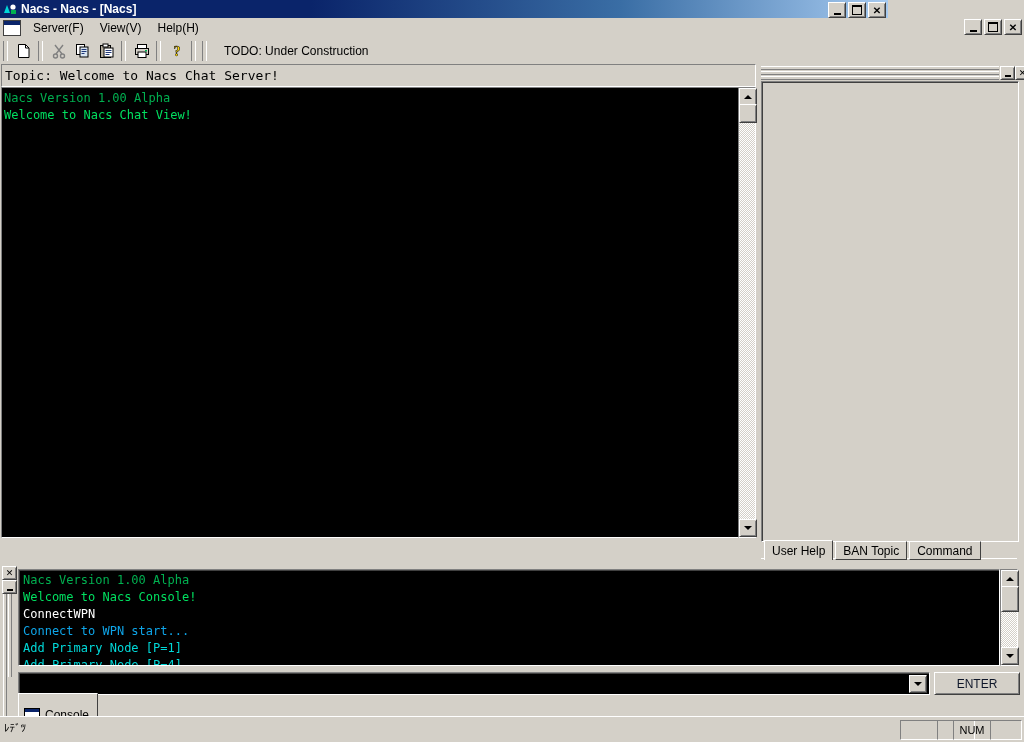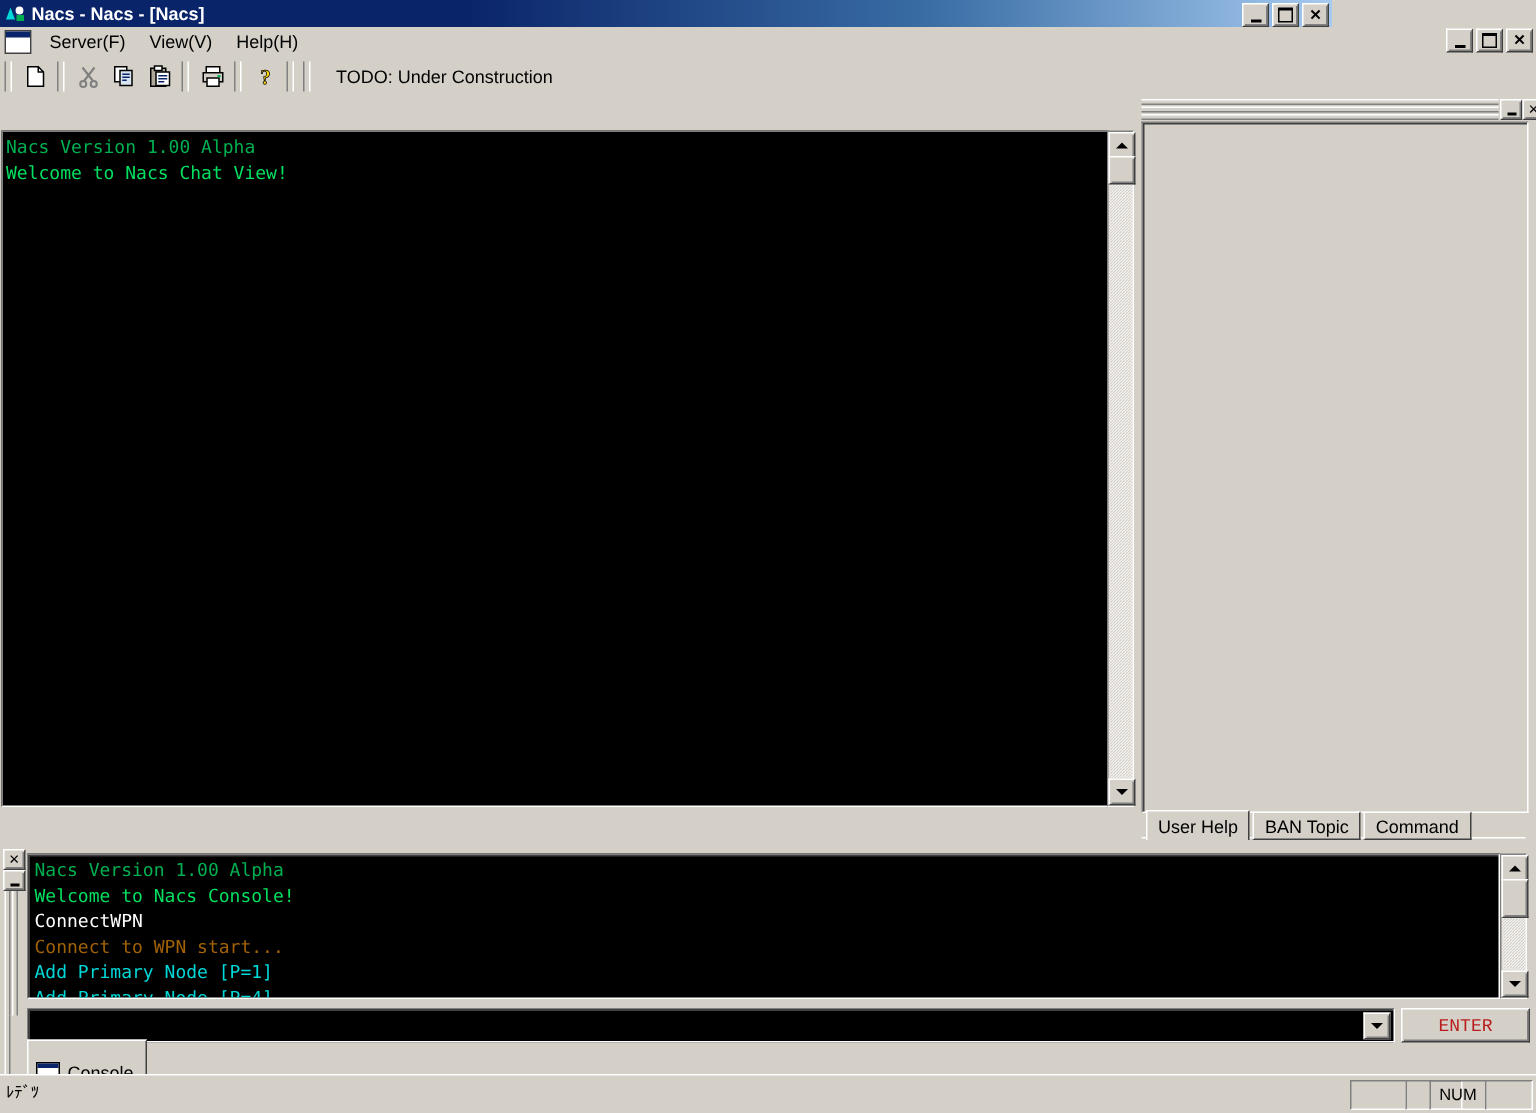--- a/index.html
+++ b/index.html
@@ -87,21 +87,21 @@
   .combo{position:absolute;background:#000;border:1px solid;border-color:#808080 #ffffff #ffffff #808080;box-shadow:inset 1px 1px 0 #404040;}
   .combo .cbtxt{position:absolute;left:3px;top:3px;color:#fff;font-family:"DejaVu Sans Mono","Liberation Mono",monospace;font-size:12px;}
   .combo .cbarrow{position:absolute;right:2px;top:2px;width:16px;height:16px;background:#d4d0c8;
     border:1px solid;border-color:#ffffff #404040 #404040 #ffffff;
     box-shadow:inset 1px 1px 0 #d4d0c8, inset -1px -1px 0 #808080;
     display:flex;align-items:center;justify-content:center;cursor:default;}
   .pbtn{background:#d4d0c8;
     border:1px solid;border-color:#ffffff #404040 #404040 #ffffff;
     box-shadow:inset 1px 1px 0 #d4d0c8, inset -1px -1px 0 #808080;
     display:flex;align-items:center;justify-content:center;
-    font-family:Liberation Mono, monospace;font-size:12px;color:#b91c1c;cursor:default;}
+    font-family:Liberation Sans, sans-serif;font-size:12px;color:#0f172a;cursor:default;}
 
   
   #rightpane{position:absolute;left:758px;top:0;width:266px;height:497px;background:#d4d0c8;}
   #rp-grip{position:absolute;left:3px;top:3px;width:238px;height:11px;}
   #rp-grip .gl{height:2px;margin-bottom:1px;border-top:1px solid #fff;border-bottom:1px solid #808080;}
   .tinybtn{position:absolute;width:13px;height:12px;background:#d4d0c8;
     border:1px solid;border-color:#ffffff #404040 #404040 #ffffff;
     box-shadow:inset 1px 1px 0 #d4d0c8, inset -1px -1px 0 #808080;
     display:flex;align-items:center;justify-content:center;font-size:9px;line-height:9px;cursor:default;
     font-family:"Liberation Sans",sans-serif;}
@@ -232,20 +232,23 @@
     </div>
     <div class="sep"></div>
     <div class="sep"></div>
     <div id="todo">TODO: Under Construction</div>
   </div>
 
   <div id="client">
 
     <div id="chatchild">
 
+      <div id="topicbar">
+        <div class="topictext">Topic: Welcome to Nacs Chat Server!</div>
+      </div>
 
       <div id="chatview">
         <div class="inner">
           <div class="cline" style="color:#00b050">Nacs Version 1.00 Alpha</div>
           <div class="cline" style="color:#00e060">Welcome to Nacs Chat View!</div>
         </div>
       </div>
 
       <div class="vscroll" style="left:738px;top:24px;height:449px;border:1px solid;border-color:#808080 #ffffff #ffffff #808080;">
         <div class="sbtn" style="top:0;">
@@ -301,21 +304,21 @@
       <div class="tinybtn" style="left:2px;top:4px;">✕</div>
       <div class="tinybtn" style="left:2px;top:18px;">
           <span style="display:block;width:6px;height:2px;background:#000;margin-top:5px;"></span>
         </div>
 
       <div id="console">
         <div class="inner">
           <div class="cline" style="color:#00b050">Nacs Version 1.00 Alpha</div>
           <div class="cline" style="color:#00e060">Welcome to Nacs Console!</div>
           <div class="cline" style="color:#ffffff">ConnectWPN</div>
-          <div class="cline" style="color:#a16207">Connect to WPN start...</div>
+          <div class="cline" style="color:#0ea5e9">Connect to WPN start...</div>
           <div class="cline" style="color:#00d8d8">Add Primary Node [P=1]</div>
           <div class="cline" style="color:#00d8d8">Add Primary Node [P=4]</div>
         </div>
       </div>
 
       <div class="vscroll" style="left:1000px;top:7px;height:95px;border:1px solid;border-color:#808080 #ffffff #ffffff #808080;">
         <div class="sbtn" style="top:0;">
             <div class="arrow-up"></div>
           </div>
         <div class="thumb" style="top:16px;height:24px;"></div>

